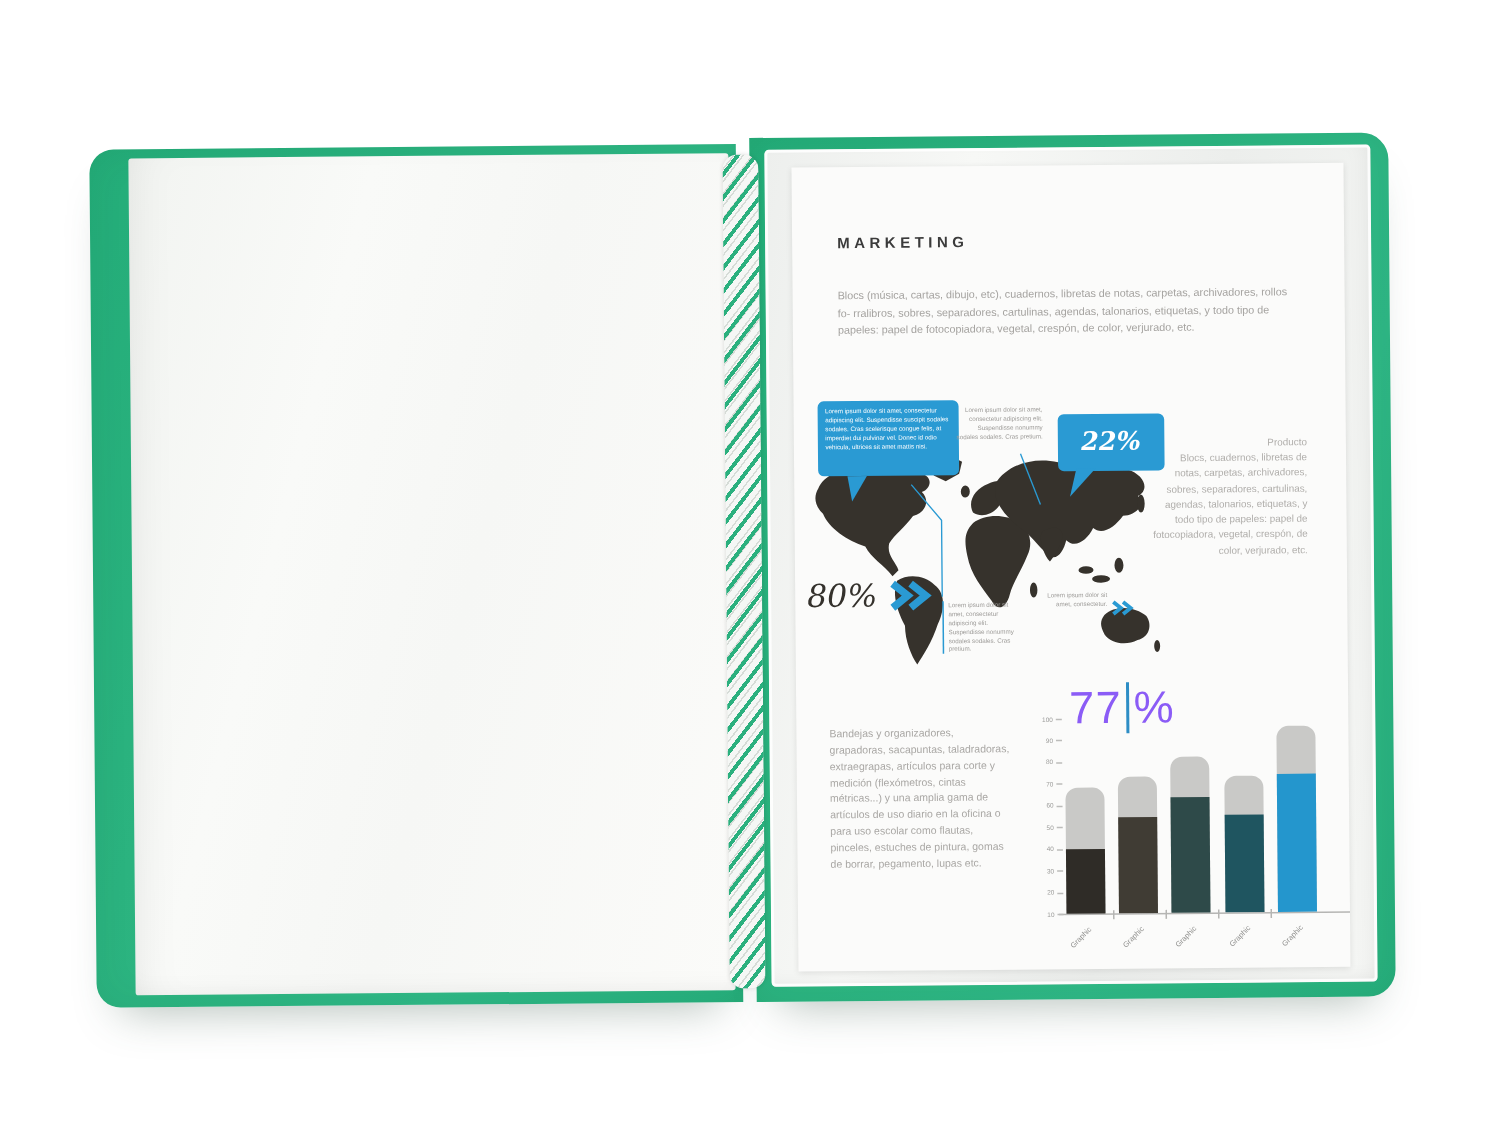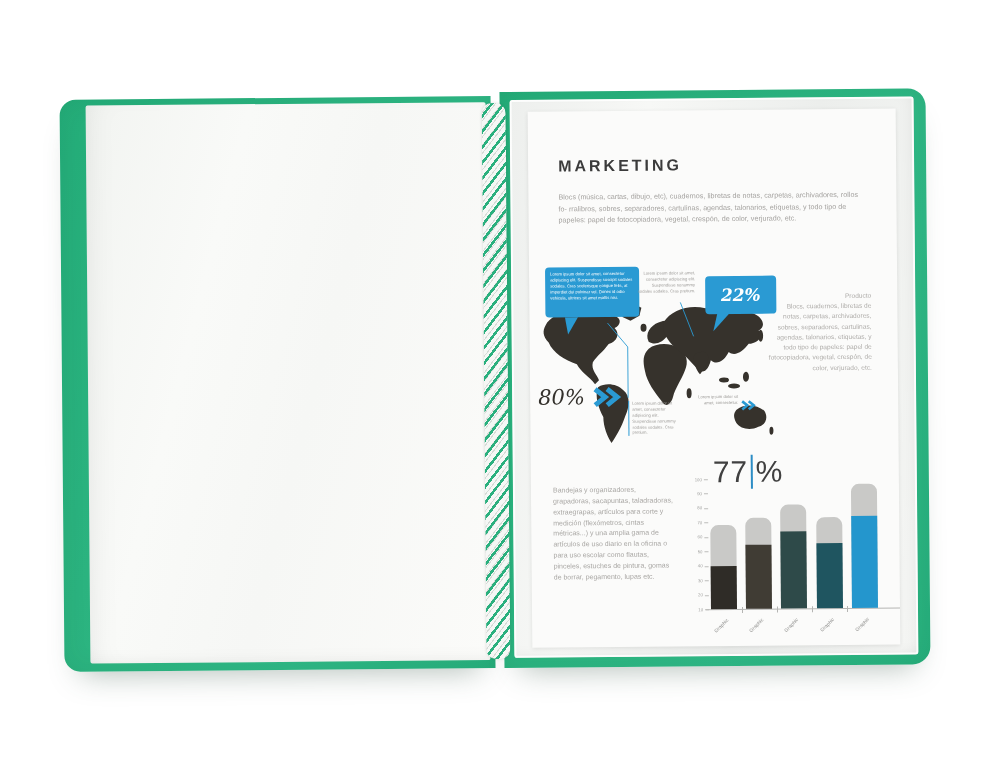--- a/index.html
+++ b/index.html
@@ -29,21 +29,21 @@
 
   
   .sleeve-right{position:absolute;left:512px;top:100px;width:404px;height:558px;border-radius:3px;
     background:linear-gradient(100deg,#edefed 0%,#f7f8f6 28%,#eceeec 62%,#f5f6f4 100%);
     box-shadow:inset 0 0 0 2px rgba(255,255,255,0.85), inset -10px 0 18px -12px rgba(0,0,0,0.10),
                inset 0 -10px 18px -14px rgba(0,0,0,0.10);}
   .paper{position:absolute;left:530px;top:112px;width:368px;height:536px;background:#fbfbfa;
     box-shadow:0 1px 4px rgba(0,0,0,0.10);}
 
   
-  .doc-title{position:absolute;left:30px;top:46px;font-size:16px;font-weight:bold;letter-spacing:3px;color:#3b3b3b;}
+  .doc-title{position:absolute;left:30px;top:46px;font-size:10px;font-weight:bold;letter-spacing:3px;color:#3b3b3b;}
   .doc-intro{position:absolute;left:30px;top:80px;width:308px;font-size:7.2px;line-height:1.6;color:#a5a3a0;}
   .side-note{position:absolute;right:26px;top:182px;width:104px;font-size:6.6px;line-height:1.55;
              color:#b0aeab;text-align:right;}
   .bottom-note{position:absolute;left:22px;top:374px;width:120px;font-size:7px;line-height:1.55;color:#a9a7a4;}
 
   
   .map-block{position:absolute;left:8px;top:152px;width:248px;height:192px;}
   .bubble{position:absolute;background:#2a9ad3;border-radius:4px;color:#ffffff;}
   .bubble-left{left:8px;top:4px;width:84px;height:42px;padding:4px 5px;font-size:4.2px;line-height:1.45;}
   .bubble-left .tail{position:absolute;left:18px;top:100%;width:0;height:0;
@@ -57,21 +57,21 @@
   .map-note{font-size:4.2px;line-height:1.4;color:#9d9b98;position:absolute;}
   .note-top{left:100px;top:8px;width:58px;text-align:right;}
   .note-bottom{left:90px;top:138px;width:50px;border-left:1px solid #2a9ad3;padding-left:3px;}
   .note-right{left:154px;top:132px;width:46px;text-align:right;}
   .stat-left{position:absolute;left:0px;top:122px;font-family:"DejaVu Serif", serif;font-style:italic;
              font-size:21px;color:#34312c;display:flex;align-items:center;gap:7px;}
   .chevrons{display:inline-block;}
 
   
   .chart{position:absolute;left:156px;top:343px;width:214px;height:190px;}
-  .chart-title{position:absolute;left:26px;top:2px;color:#404040;font-size:30px;font-weight:400;letter-spacing:1px;}
+  .chart-title{position:absolute;left:26px;top:2px;color:#8b5cf6;font-size:30px;font-weight:400;letter-spacing:1px;}
   .chart-title .vsep{display:inline-block;width:1.5px;height:34px;background:#2d8dc5;vertical-align:-7px;margin:0 3px;}
   .chart-plot{position:absolute;left:0;top:0;width:214px;height:190px;}
   .chart-baseline{position:absolute;left:18px;top:156px;width:194px;height:1px;background:#b5b5b3;}
   .y-label{position:absolute;left:0;width:15px;text-align:right;font-size:4.3px;color:#9d9d9b;}
   .y-tick{position:absolute;left:17px;width:4px;height:1px;background:#bcbcba;}
   .x-tick{position:absolute;width:1px;height:6px;background:#b5b5b3;}
   .bar-total{position:absolute;border-radius:8px 8px 0 0;}
   .bar-value{position:absolute;}
   .x-label{position:absolute;width:32px;text-align:right;font-size:5px;color:#8f8f8d;
            transform:rotate(-45deg);transform-origin:100% 0;}

